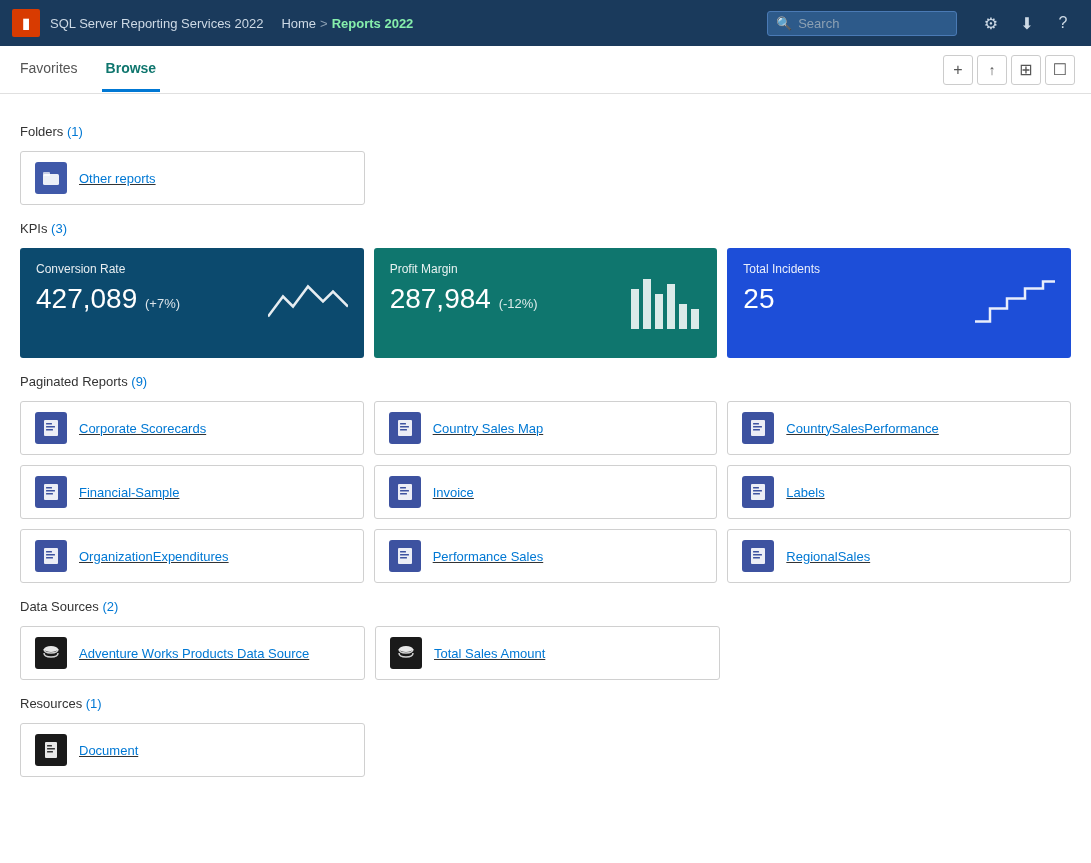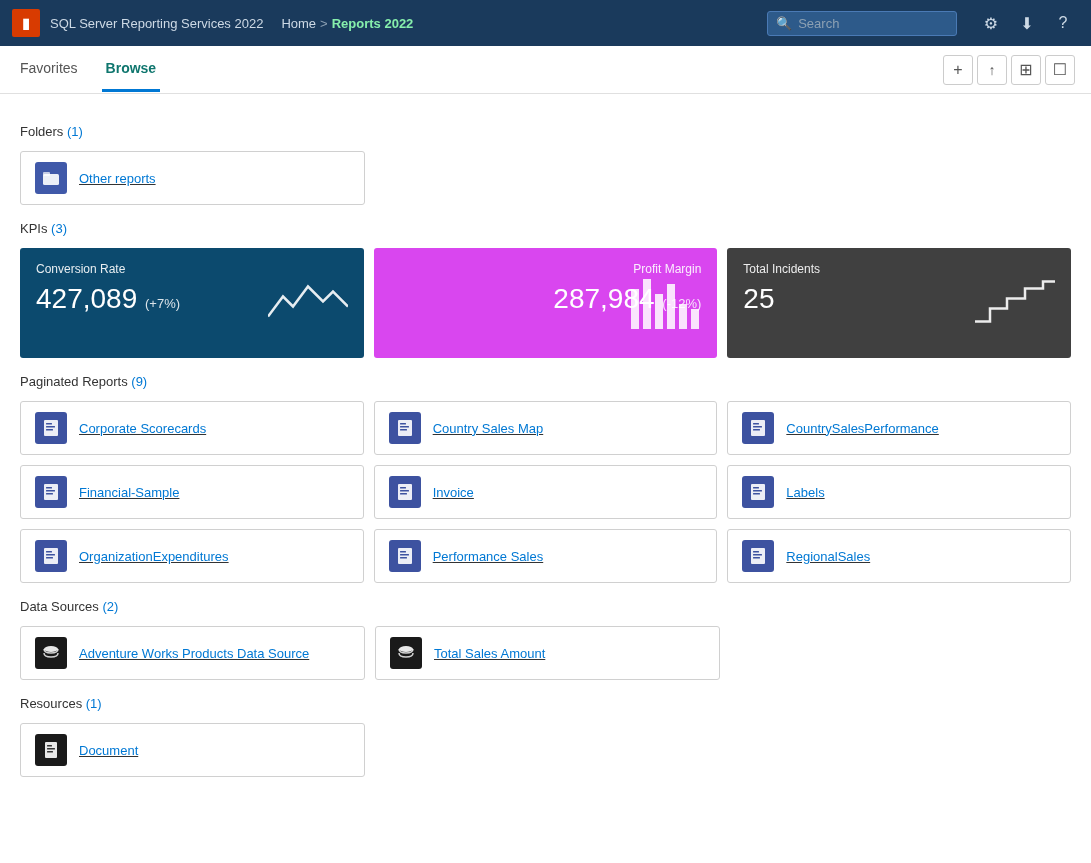--- a/index.html
+++ b/index.html
@@ -234,22 +234,22 @@
     .kpi-card {
       border-radius: 3px;
       padding: 14px 16px;
       color: white;
       position: relative;
       overflow: hidden;
       min-height: 110px;
       cursor: pointer;
     }
     .kpi-card.green { background: #0c4a6e; }
-    .kpi-card.red { background: #d946ef; text-align: right; }
-    .kpi-card.dark-green { background: #404040; }
+    .kpi-card.red { background: #0f766e; }
+    .kpi-card.dark-green { background: #1d4ed8; }
 
     .kpi-title {
       font-size: 12px;
       opacity: 0.9;
       margin-bottom: 8px;
     }
     .kpi-value {
       font-size: 28px;
       font-weight: 300;
       line-height: 1.1;

